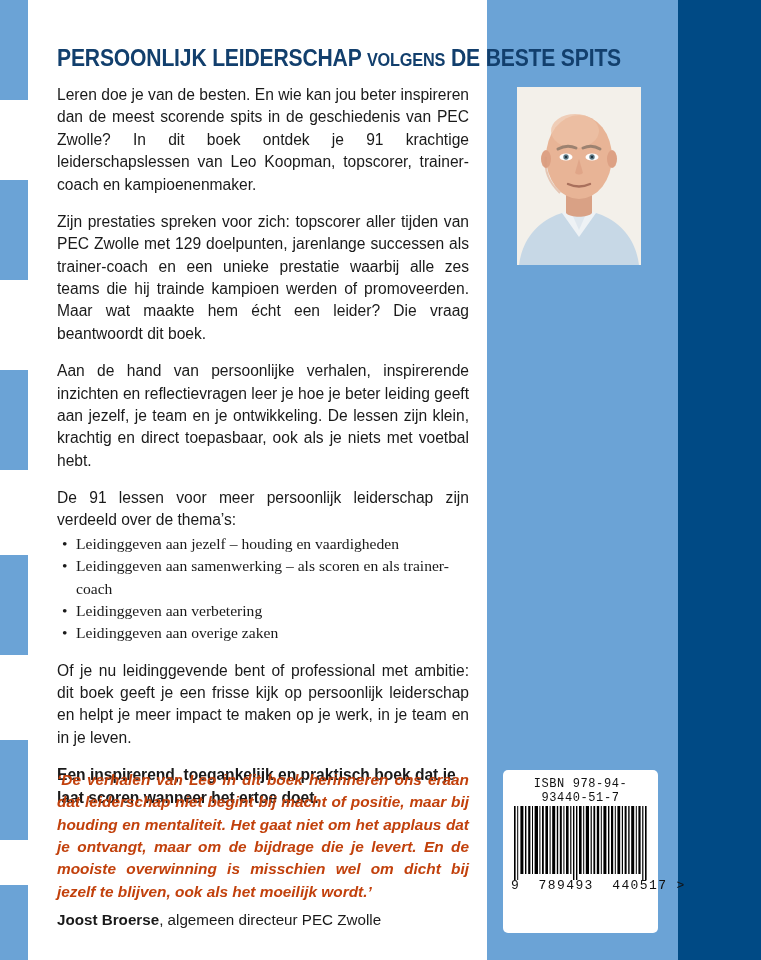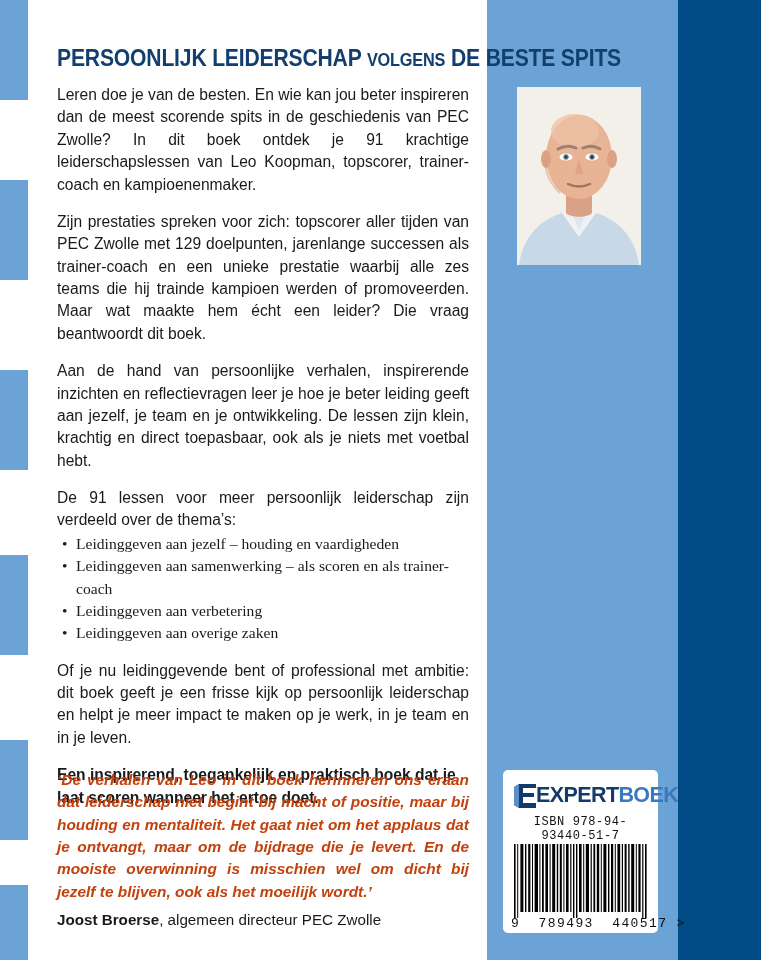--- a/index.html
+++ b/index.html
@@ -261,29 +261,20 @@
       <path d="M62 72 L58 86 q4 3 8 0 Z" fill="#dda184" opacity="0.8"></path>
 
       <path d="M51 97 q11 5 22 0" stroke="#a9705c" stroke-width="2.4" fill="none" stroke-linecap="round"></path>
 
       <path d="M29 70 q-3 20 14 36" stroke="#d79b7e" stroke-width="2" fill="none" opacity="0.5"></path>
     </svg>
   </div>
 
 
   <div id="isbn-card">
-    <div id="logo">
-      <svg id="logo-e" viewBox="0 0 24 27">
-        <path d="M1 4 L6 1 L23 1 L23 5 L10 5 L10 10 L21 10 L21 14 L10 14 L10 20 L23 20 L23 25 L6 25 L1 22 Z" fill="#1d4b86"></path>
-        <path d="M1 4 L6 1 L6 25 L1 22 Z" fill="#5c8fc9"></path>
-        <path d="M6 1 L23 1 L23 5 L10 5 L10 10 L21 10 L21 14 L10 14 L10 20 L23 20 L23 25 L6 25 Z" fill="#143a6b"></path>
-      </svg>
-      <span class="logo-word logo-expert">EXPERT</span>
-        <span class="logo-word logo-boek">BOEK</span>
-    </div>
     <div id="isbn-text">ISBN 978-94-93440-51-7</div>
     <svg id="barcode" viewBox="0 0 139 74" preserveAspectRatio="none">
       <rect x="0" y="0" width="139" height="74" fill="#ffffff"></rect>
       <g fill="#000000">
         <rect x="3" y="0" width="1.6" height="74"></rect>
           <rect x="6.2" y="0" width="1" height="74"></rect>
         <rect x="9.4" y="0" width="3" height="68"></rect>
           <rect x="14" y="0" width="1.4" height="68"></rect>
         <rect x="17.2" y="0" width="2.2" height="68"></rect>
           <rect x="21" y="0" width="1" height="68"></rect>

